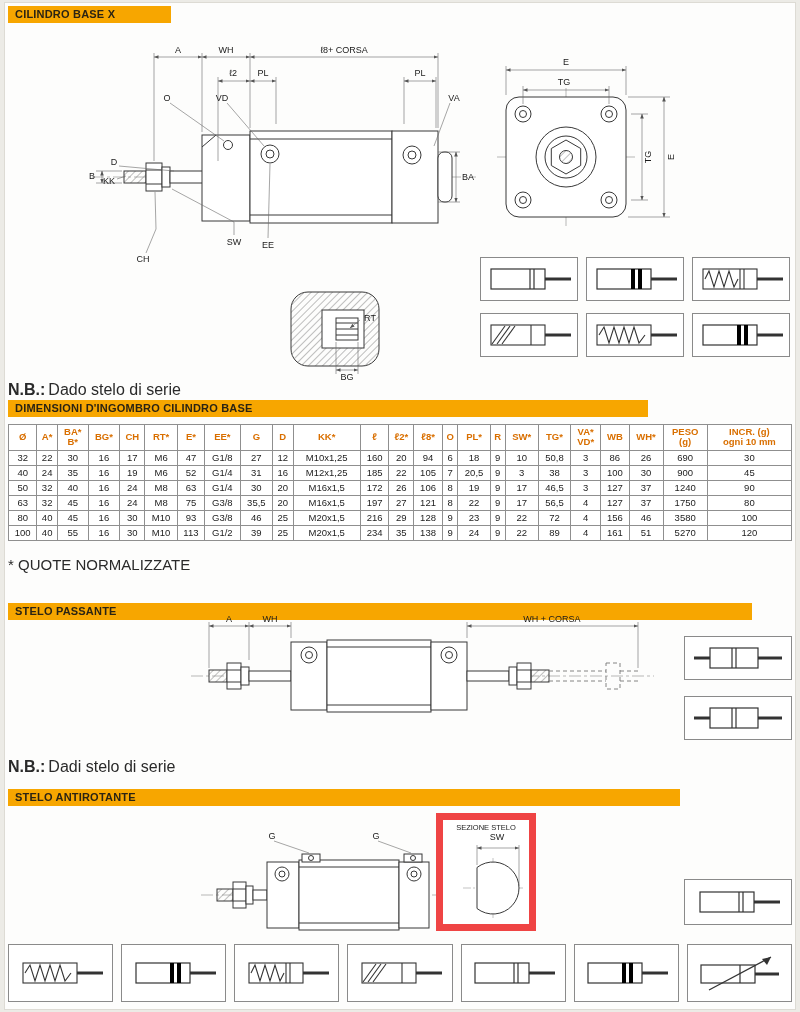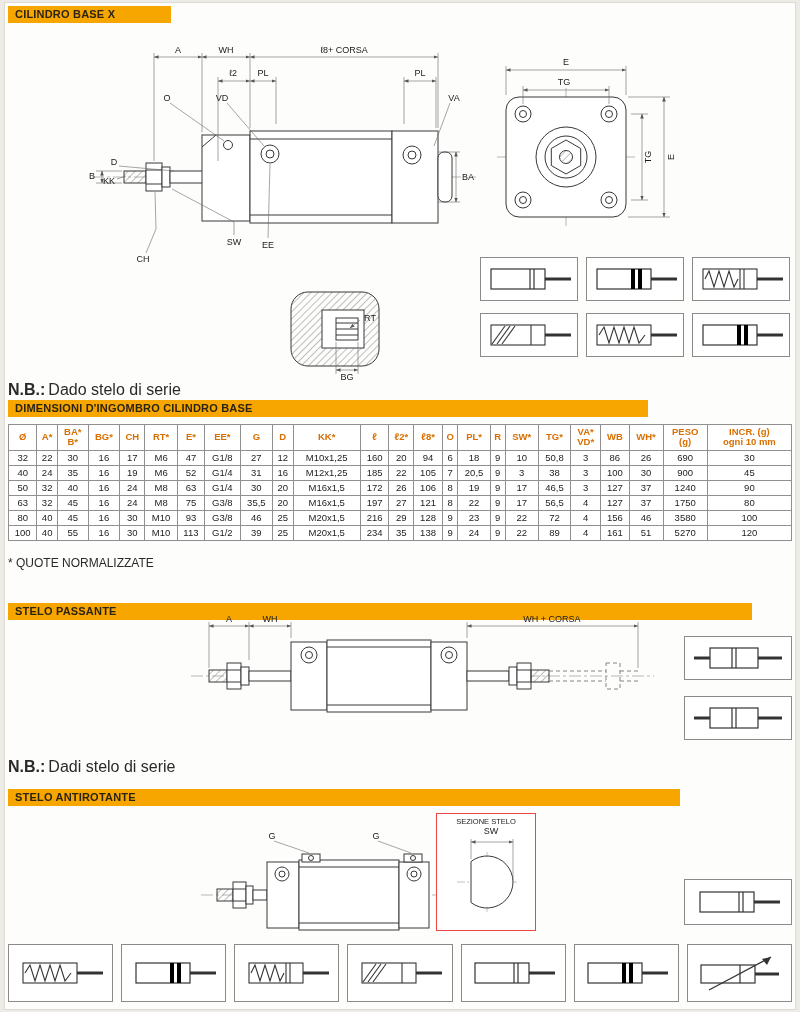--- a/index.html
+++ b/index.html
@@ -4,28 +4,28 @@
 <style>
   * { margin:0; padding:0; box-sizing:border-box; }
   html,body { width:800px; height:1012px; }
   body { position:relative; background:#ecebe6; font-family:"Liberation Sans","DejaVu Sans",sans-serif; overflow:hidden; }
   .sheet { position:absolute; left:4px; top:2px; width:792px; height:1008px; background:#fdfdfc; border:1px solid #dddbd4; }
   .bar { position:absolute; left:8px; height:17px; background:#F7A600; color:#2b2413; font-size:11px; font-weight:bold; line-height:17px; padding:0 7px; letter-spacing:.2px; }
   .panel { position:absolute; }
   .abs { position:absolute; }
   .note { position:absolute; left:8px; font-size:16px; color:#2a2a2a; }
   .note b { margin-right:3px; }
-  .footnote { position:absolute; left:8px; font-size:12px; color:#2a2a2a; }
+  .footnote { position:absolute; left:8px; font-size:15px; color:#2a2a2a; }
   .dim { position:absolute; font-size:9px; color:#1a1a1a; white-space:nowrap; transform:translateX(-50%); }
   .rot { transform:translate(-50%,-50%) rotate(-90deg); }
   .thumb { position:absolute; width:98px; height:44px; border:1px solid #8a8a8a; background:#fff; display:flex; align-items:center; justify-content:center; }
   .dims { position:absolute; left:8px; top:424px; width:784px; border-collapse:collapse; background:#fff; }
   .dims th, .dims td { border:1px solid #8f8f8f; text-align:center; font-size:9.5px; padding:1.5px 1px; color:#1c1c1c; }
   .dims th { color:#D96F00; font-weight:bold; white-space:pre-line; line-height:1.15; vertical-align:middle; }
-  .sezbox { position:absolute; border:1px solid #ef4444; background:#fff; }
+  .sezbox { position:absolute; border:7px solid #ef4444; background:#fff; }
   .seztitle { position:absolute; left:50%; top:3px; transform:translateX(-50%); font-size:7.5px; color:#1a1a1a; white-space:nowrap; }
   .bottomrow { position:absolute; left:8px; top:944px; width:784px; height:58px; display:flex; gap:8px; }
   .bthumb { flex:1; border:1px solid #8a8a8a; background:#fff; display:flex; align-items:center; justify-content:center; }
 </style>
 </head>
 <body>
 
 <div class="sheet"></div>
 
 <svg width="0" height="0" style="position:absolute">

